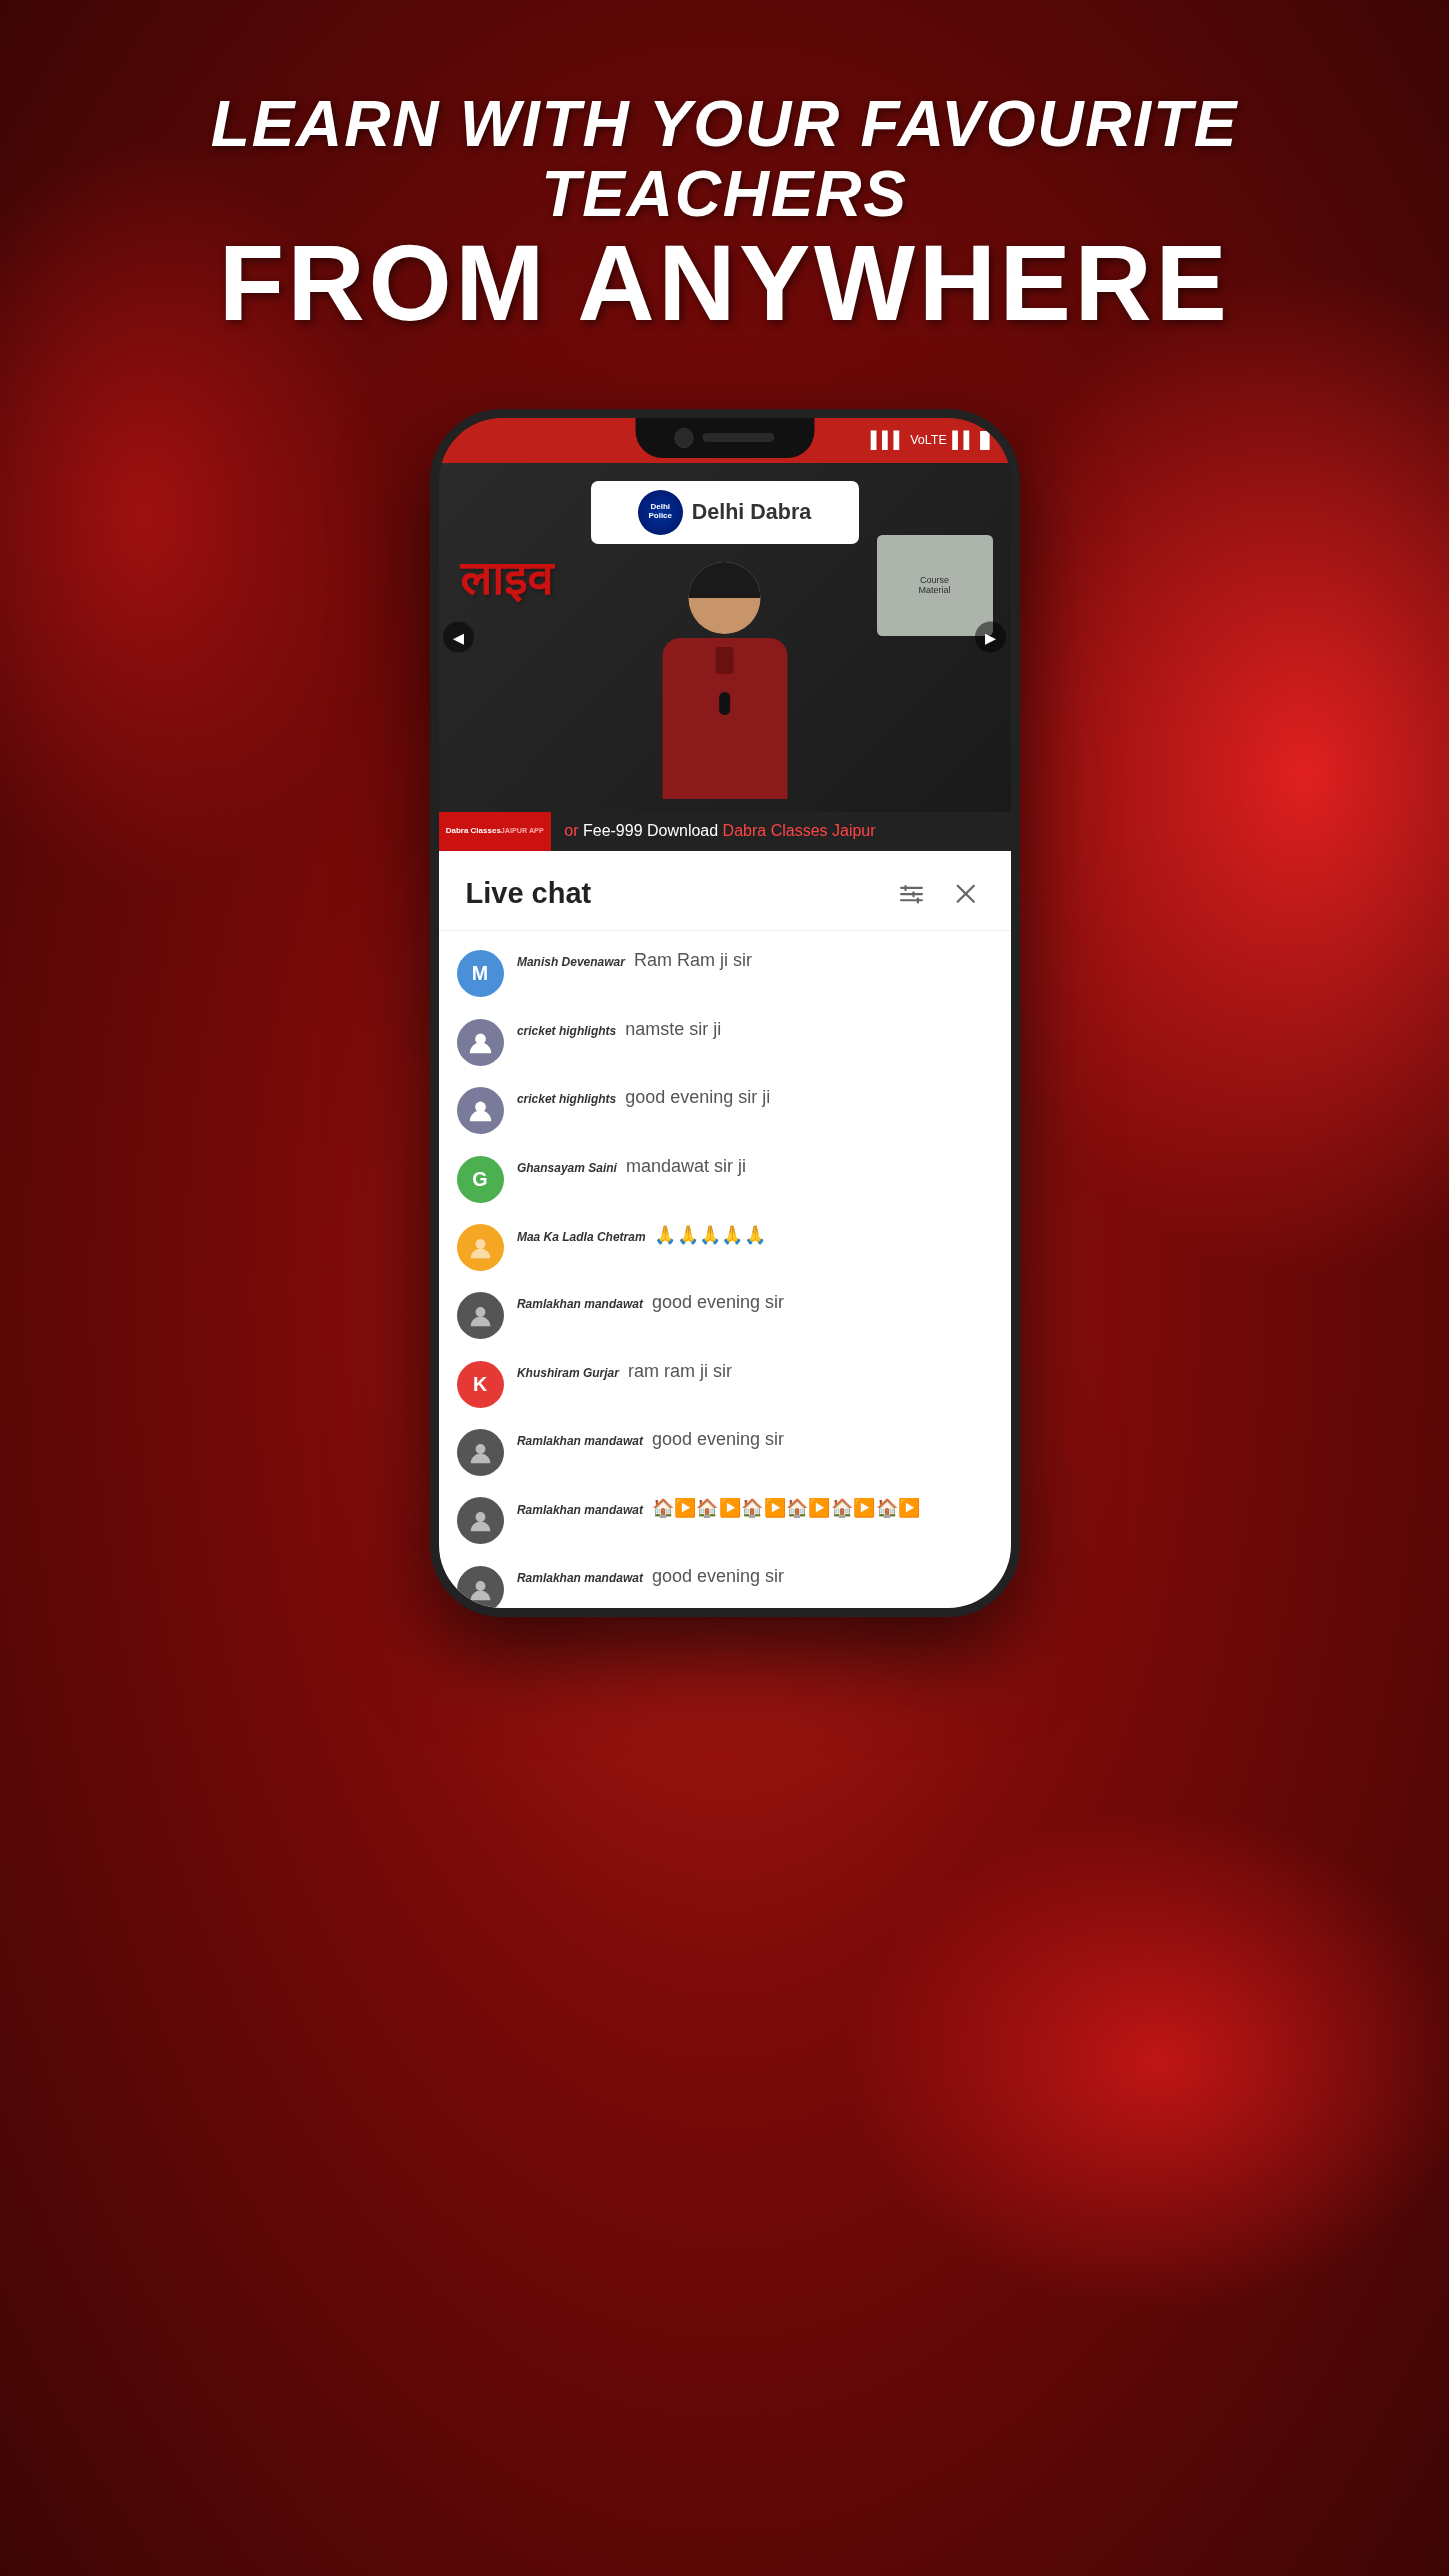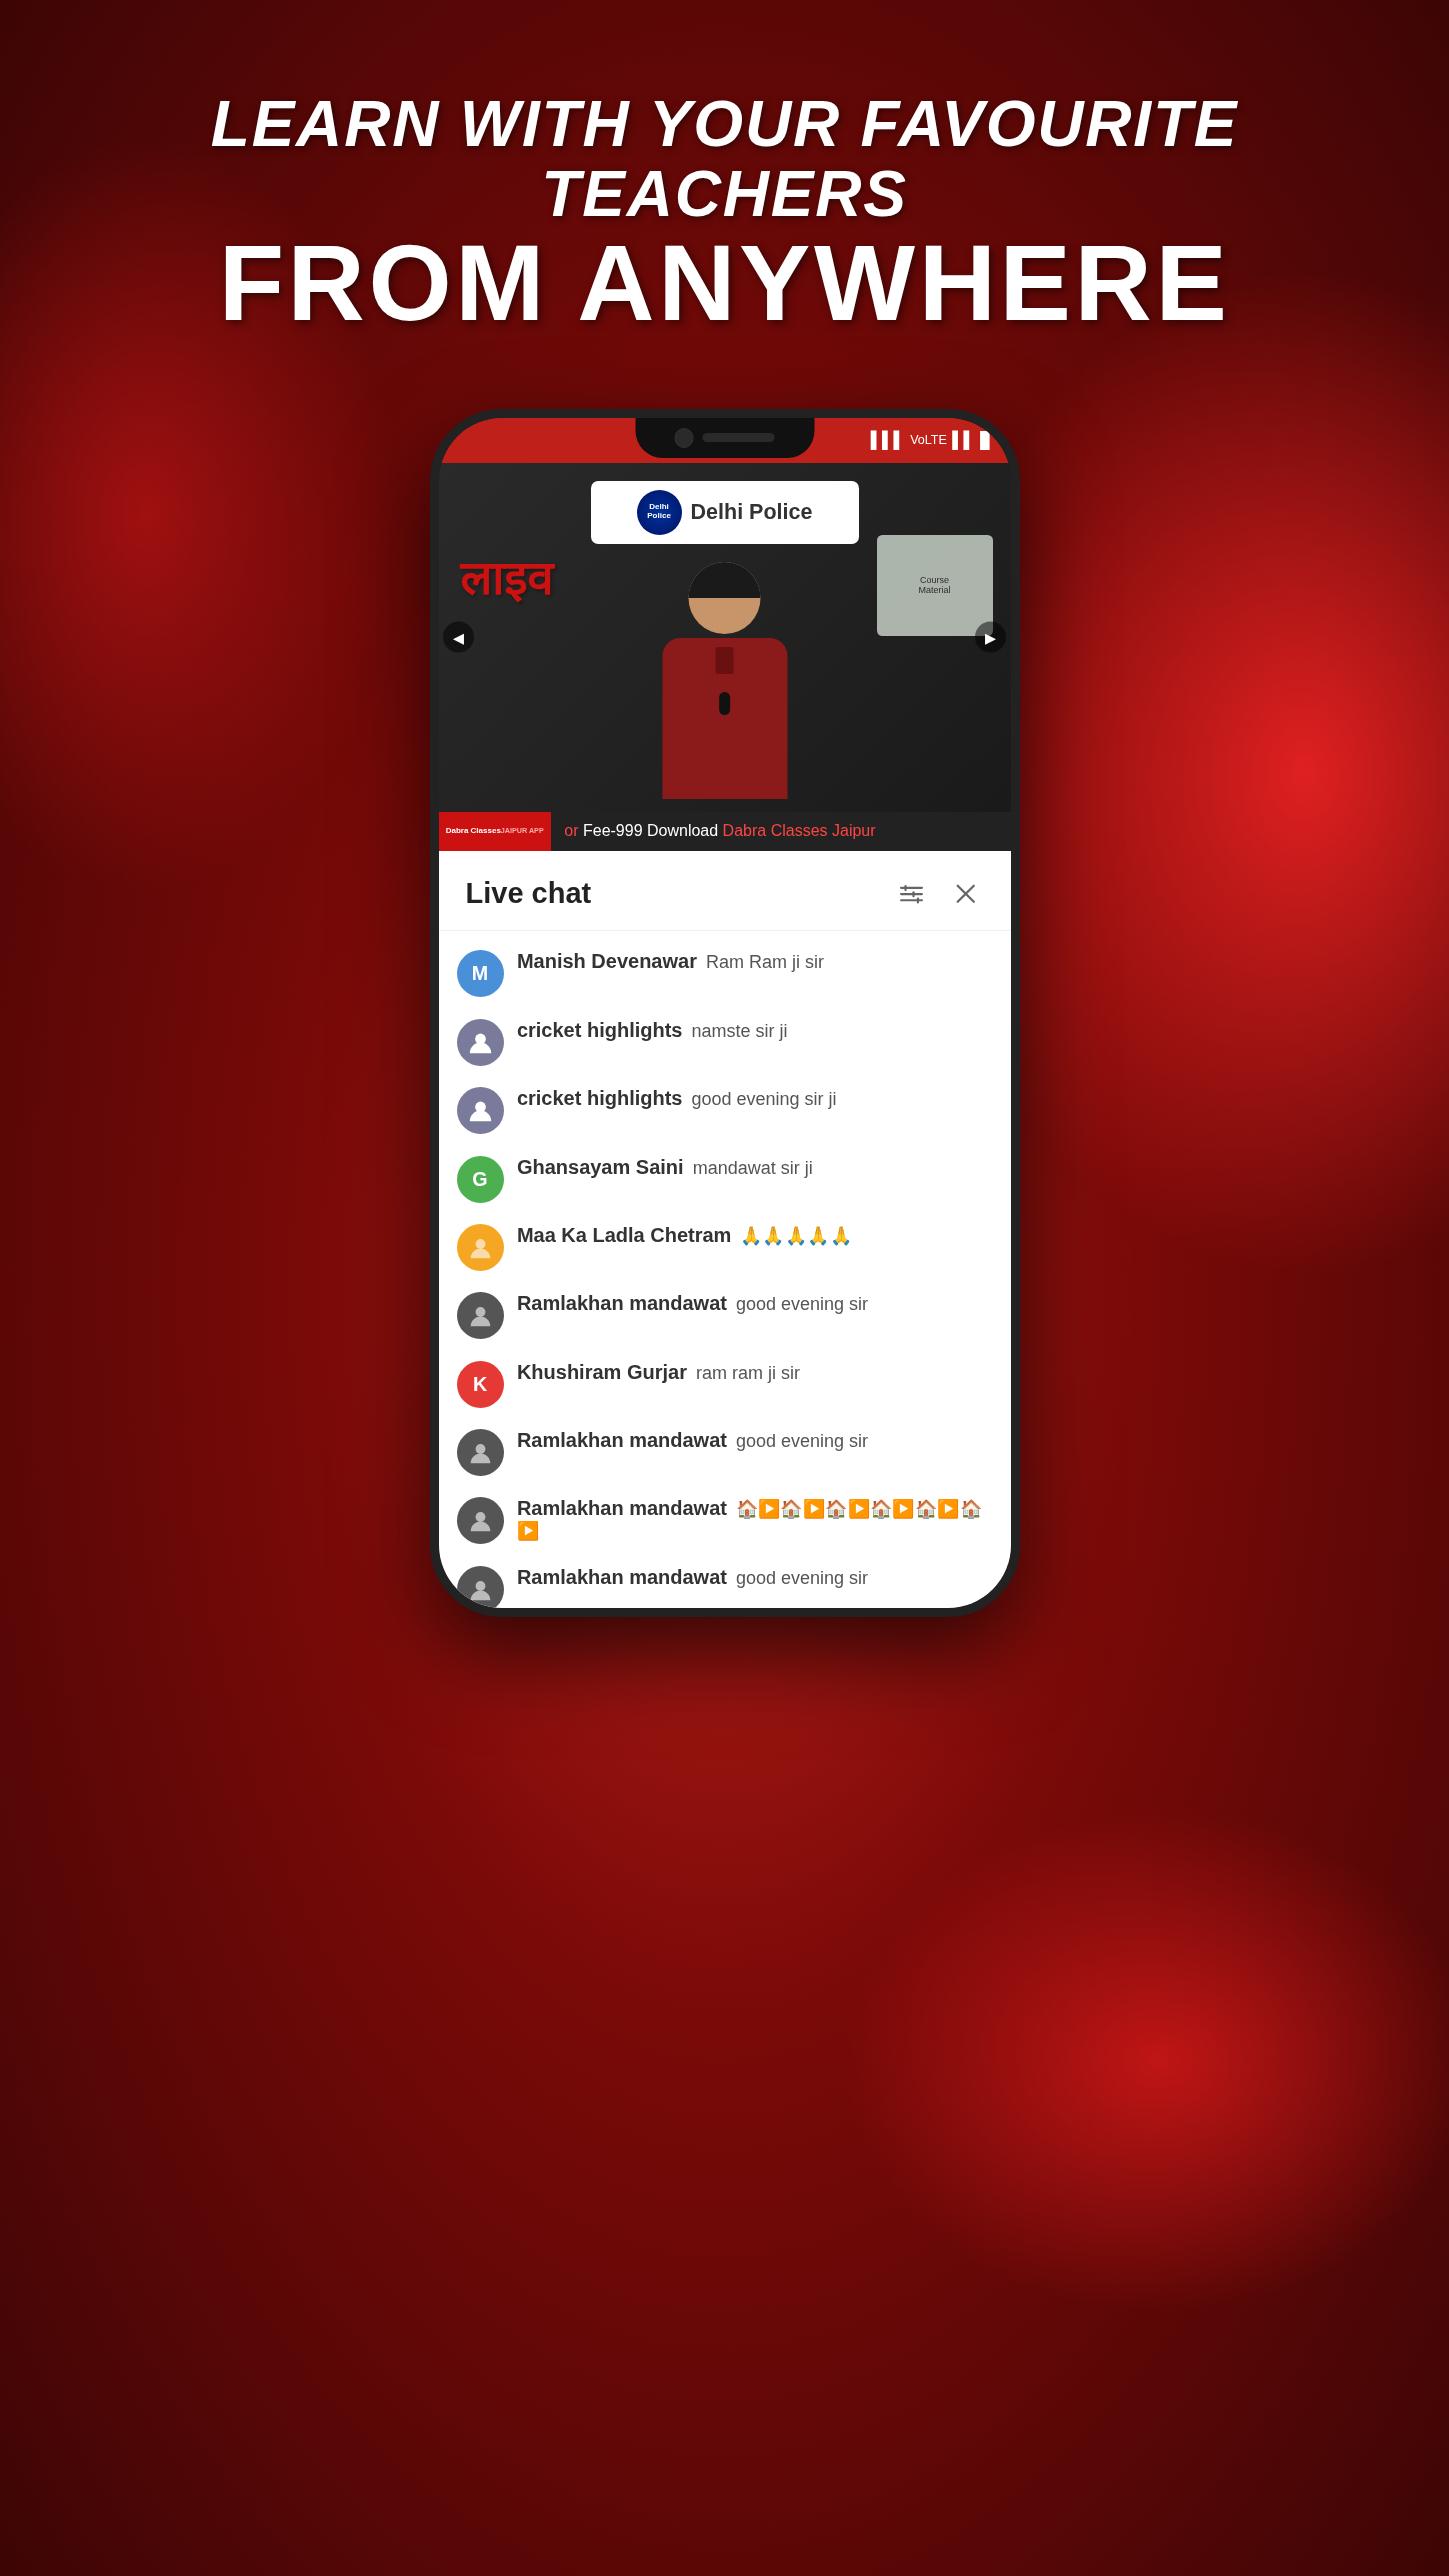--- a/index.html
+++ b/index.html
@@ -366,24 +366,25 @@
       font-weight: bold;
       color: white;
       flex-shrink: 0;
     }
 
     .msg-content {
       flex: 1;
     }
 
     .msg-username {
-      font-size: 20px;
+      font-size: 12px;
       font-weight: 600;
       color: #333;
       display: inline;
+      font-style: italic;
     }
 
     .msg-text {
       font-size: 18px;
       color: #555;
       display: inline;
       margin-left: 9px;
     }
 
     .avatar-initial {
@@ -416,21 +417,21 @@
       </div>
     </div>
 
     <div class="video-section">
       <div class="video-content">
 
         <div class="delhi-police-banner">
           <div class="delhi-police-badge">
             <span style="font-size:8px; line-height:1.1; text-align:center;">Delhi<br>Police</span>
           </div>
-          <div class="delhi-police-text">Delhi Police</div>
+          <div class="delhi-police-text">Delhi Dabra</div>
 
         </div>
 
         <div class="hindi-overlay">लाइव</div>
 
         <div class="teacher-figure">
           <div class="teacher-head">
             <div class="teacher-hair"></div>
 
             <div style="position:absolute; bottom:13.4px; left:50%; transform:translateX(-50%); width:60%; height:18px; background:#c8956a; border-radius:0 0 13.4px 13.4px;"></div>

